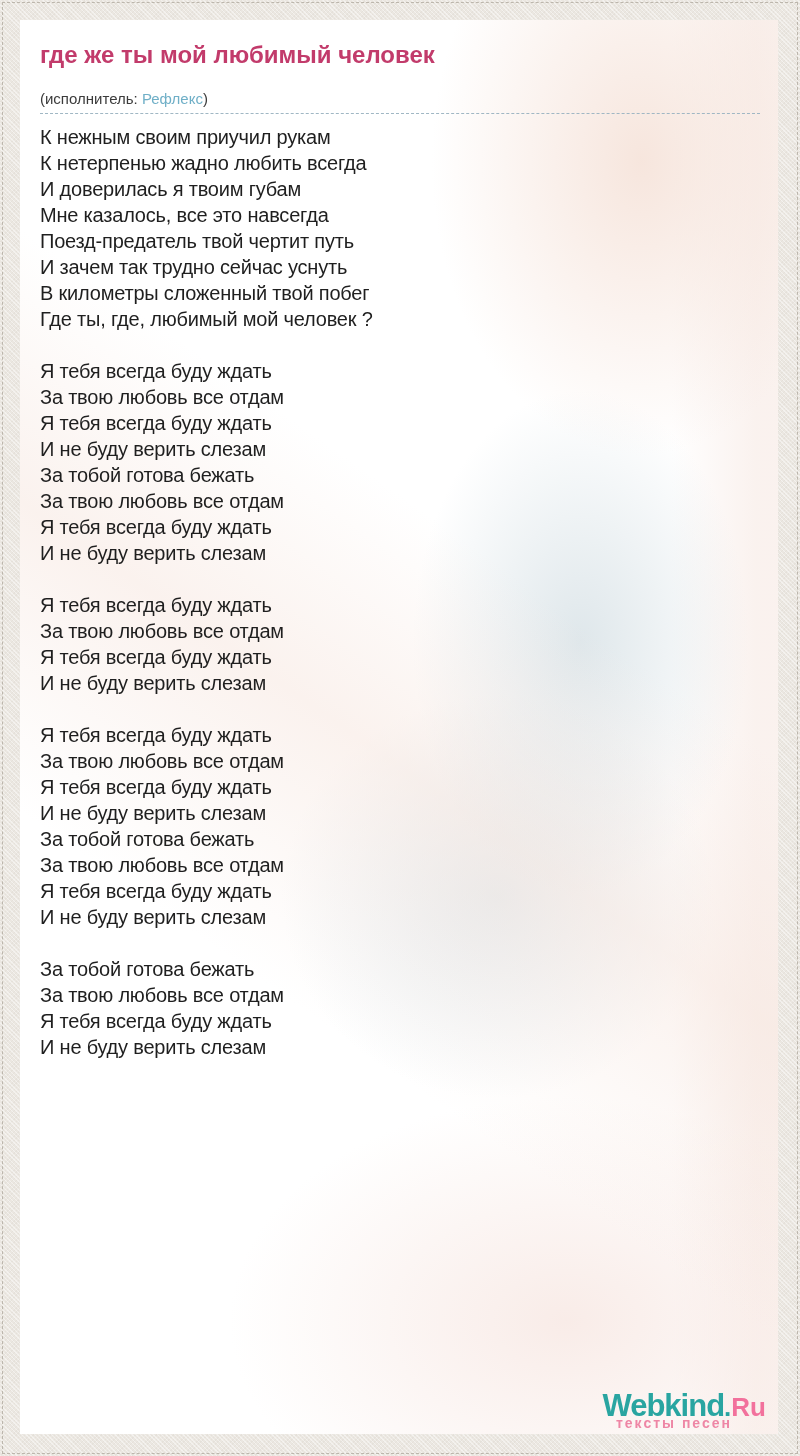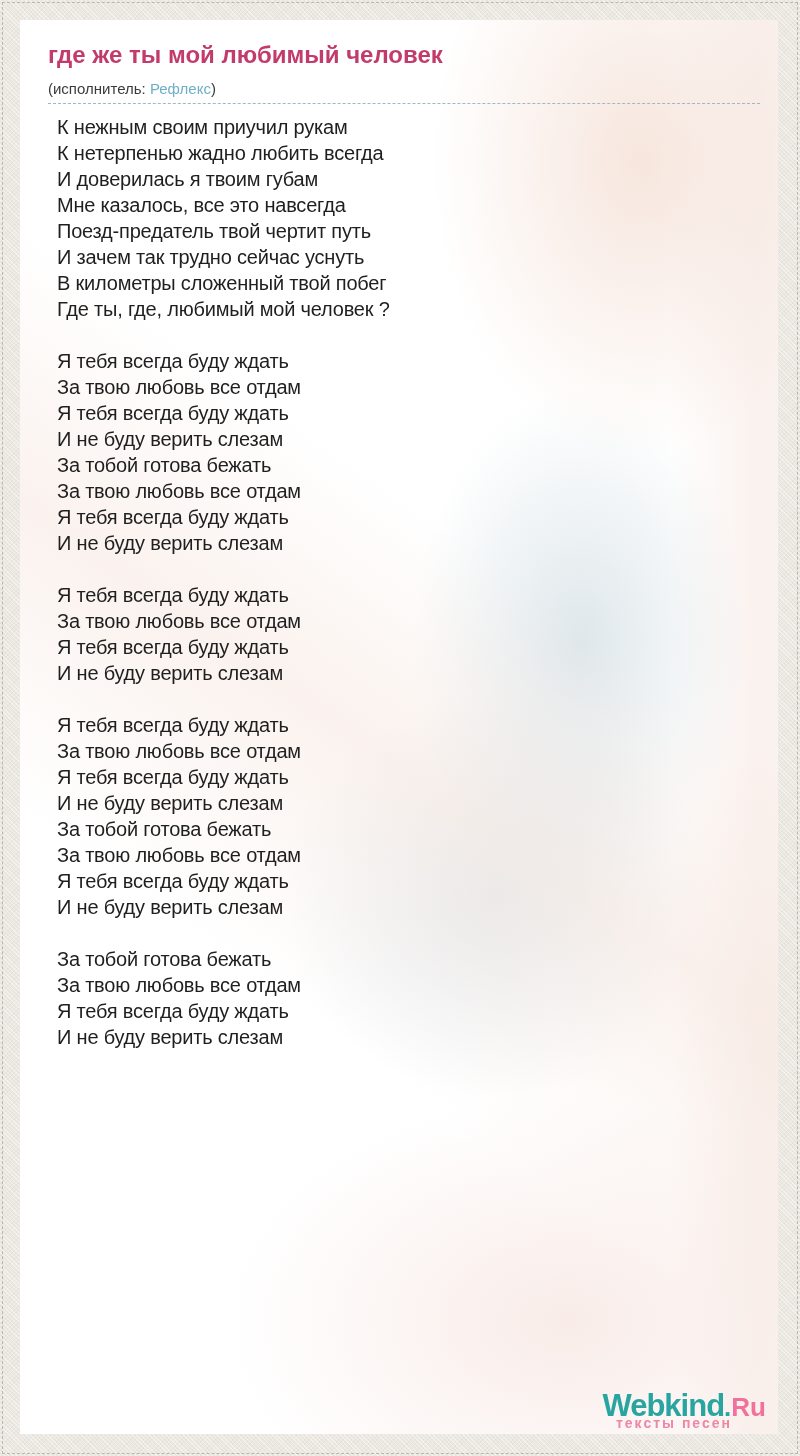--- a/index.html
+++ b/index.html
@@ -36,51 +36,51 @@
       radial-gradient(ellipse 300px 420px at 82% 10%, rgba(245,225,215,0.85), rgba(245,225,215,0) 70%),
       linear-gradient(215deg, rgba(0,0,0,0) 38%, rgba(246,229,221,0.50) 52%, rgba(0,0,0,0) 68%),
       radial-gradient(ellipse 240px 360px at 74% 44%, rgba(212,223,228,0.75), rgba(212,223,228,0) 70%),
       radial-gradient(ellipse 300px 280px at 63% 62%, rgba(216,226,231,0.65), rgba(216,226,231,0) 72%),
       radial-gradient(ellipse 480px 320px at 72% 92%, rgba(247,231,226,0.80), rgba(247,231,226,0) 70%),
       linear-gradient(90deg, rgba(0,0,0,0) 86%, rgba(246,231,225,0.55) 97%);
     pointer-events: none;
   }
   .content {
     position: relative;
-    padding: 22px 18px 0 28px;
+    padding: 22px 18px 0 20px;
     height: 100%;
     box-sizing: border-box;
   }
   h1.page-title {
     margin: 0;
     font-size: 24px;
     line-height: 26px;
     font-weight: bold;
     color: #c23b6b;
   }
   .artist-line {
-    margin-top: 12px;
+    margin-top: 22px;
     font-size: 15px;
     line-height: 18px;
     color: #3b3b3b;
     padding-bottom: 5px;
     border-bottom: 1px dashed #a0b7c4;
   }
   .artist-link {
     color: #6fafc7;
     text-decoration: none;
   }
   .lyrics {
     margin-top: 10px;
     font-size: 20px;
     line-height: 26px;
     color: #1f1f1f;
     letter-spacing: -0.2px;
   }
-  .lyrics p { margin: 0 0 26px 9px; }
+  .lyrics p { margin: 0 0 26px 0; }
   .logo {
     position: absolute;
     right: 12px;
     bottom: 4px;
     text-align: right;
     line-height: 1;
     cursor: pointer;
   }
   .logo-main {
     font-weight: bold;

